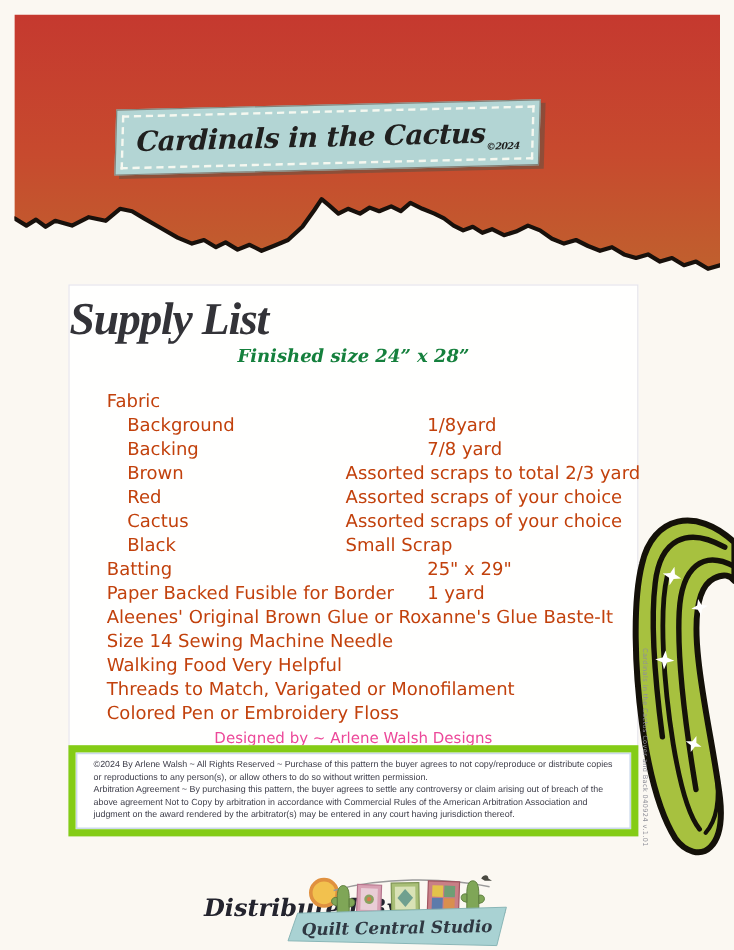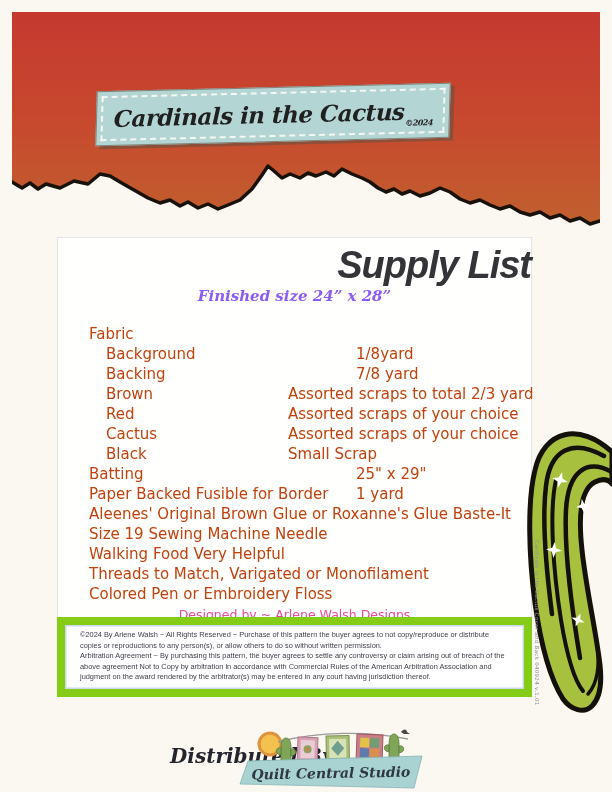--- a/index.html
+++ b/index.html
@@ -24,42 +24,42 @@
     font-size:23px;color:#20201f;letter-spacing:-.5px;white-space:nowrap;
   }
   .banner-copy{font-size:8px;font-style:italic;font-weight:bold;color:#20201f;
     position:relative;top:6px;left:1px;}
   
   .sheet{
     position:absolute;left:57px;top:237px;width:473px;height:458px;z-index:2;
     background:#fffffe;border:1px solid #e6e5ec;
   }
   .sl-title{
-    margin-top:6px;text-align:right;
-    font-family:Liberation Sans, sans-serif;font-style:italic;font-weight:bold;
+    margin-top:6px;text-align:left;
+    font-family:Liberation Serif, serif;font-style:italic;font-weight:bold;
     font-size:38px;color:#333338;letter-spacing:-1px;
   }
   .sl-sub{
     margin-top:0;text-align:center;
     font-family:"DejaVu Serif", serif;font-style:italic;font-weight:bold;
-    font-size:15px;color:#8b5cf6;
+    font-size:15px;color:#15803d;
   }
   .rows{position:absolute;left:0;top:87px;width:473px;}
   .row{position:relative;height:20px;font-size:15px;color:#c2410c;}
   .row .lbl{position:absolute;left:31px;white-space:nowrap;}
   .row .lbl.sub{left:48px;}
   .row .val{position:absolute;left:230px;white-space:nowrap;}
   .row .val.far{left:298px;}
   .designed{
     position:absolute;left:0;top:369px;width:473px;text-align:center;
     font-size:12.5px;color:#ec4899;
   }
   .legal{
     position:absolute;left:-1px;right:-1px;bottom:-1px;
-    border:8px solid #84cc16;box-shadow:inset 0 0 0 1.5px #ccd9ec;
+    border:6px solid #84cc16;box-shadow:inset 0 0 0 1.5px #ccd9ec;
     background:#fff;padding:5px 15px 6px 15px;
   }
   .legal p{
     margin:0;font-family:"Liberation Sans", sans-serif;
     font-size:7.4px;line-height:1.42;color:#3e3e4a;
   }
   
   .cactus-svg{position:absolute;left:520px;top:418px;width:92px;height:300px;z-index:4;}
   .vtext{
     position:absolute;left:534px;top:540px;height:170px;z-index:5;
@@ -137,21 +137,21 @@
       </div>
       <div class="row">
         <span class="lbl">Paper Backed Fusible for Border</span>
         <span class="val far">1 yard</span>
       </div>
       <div class="row">
         <span class="lbl">Aleenes' Original Brown Glue or Roxanne's Glue Baste-It</span>
 
       </div>
       <div class="row">
-        <span class="lbl">Size 19 Sewing Machine Needle</span>
+        <span class="lbl">Size 14 Sewing Machine Needle</span>
 
       </div>
       <div class="row">
         <span class="lbl">Walking Food Very Helpful</span>
 
       </div>
       <div class="row">
         <span class="lbl">Threads to Match, Varigated or Monofilament</span>
 
       </div>

